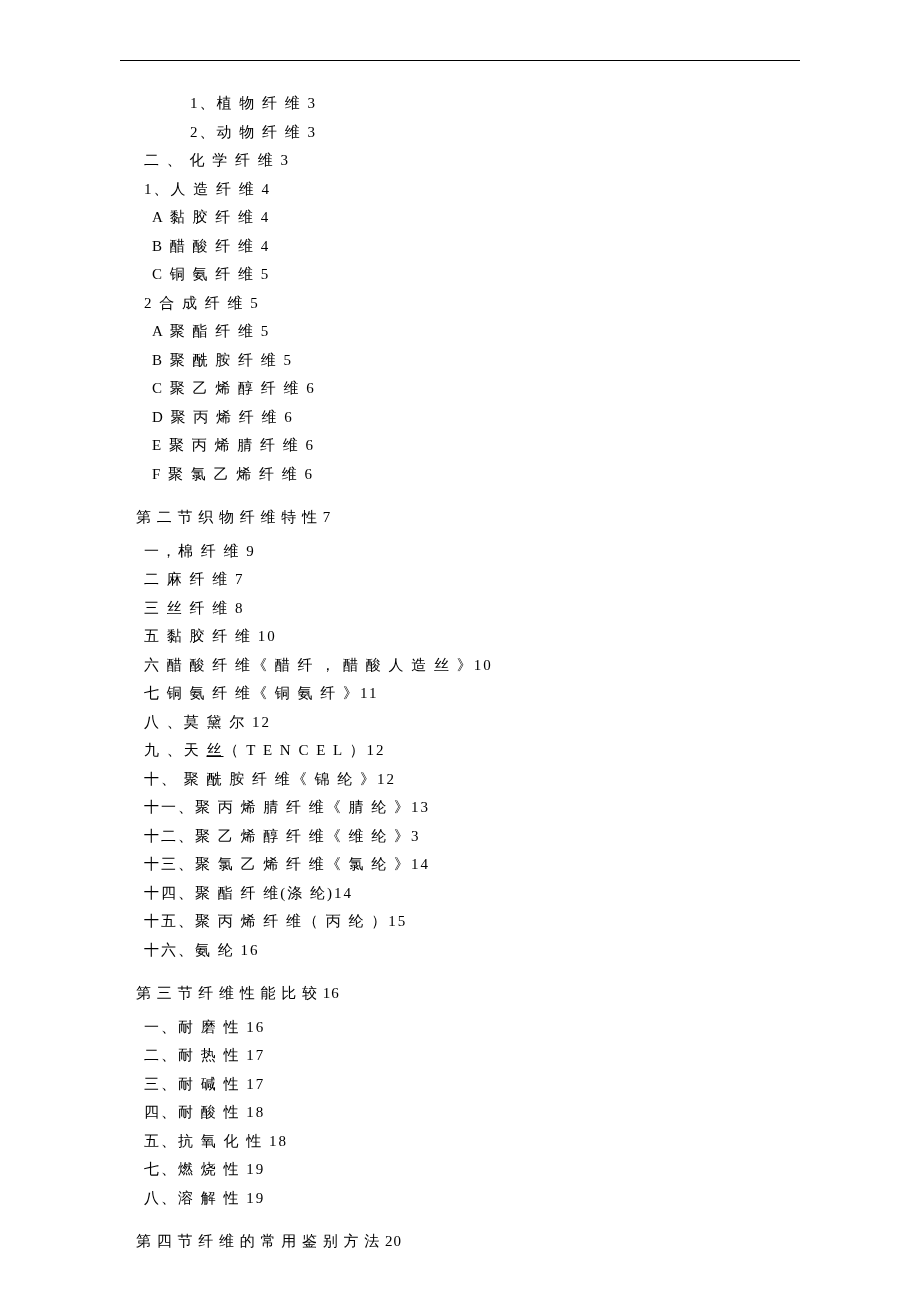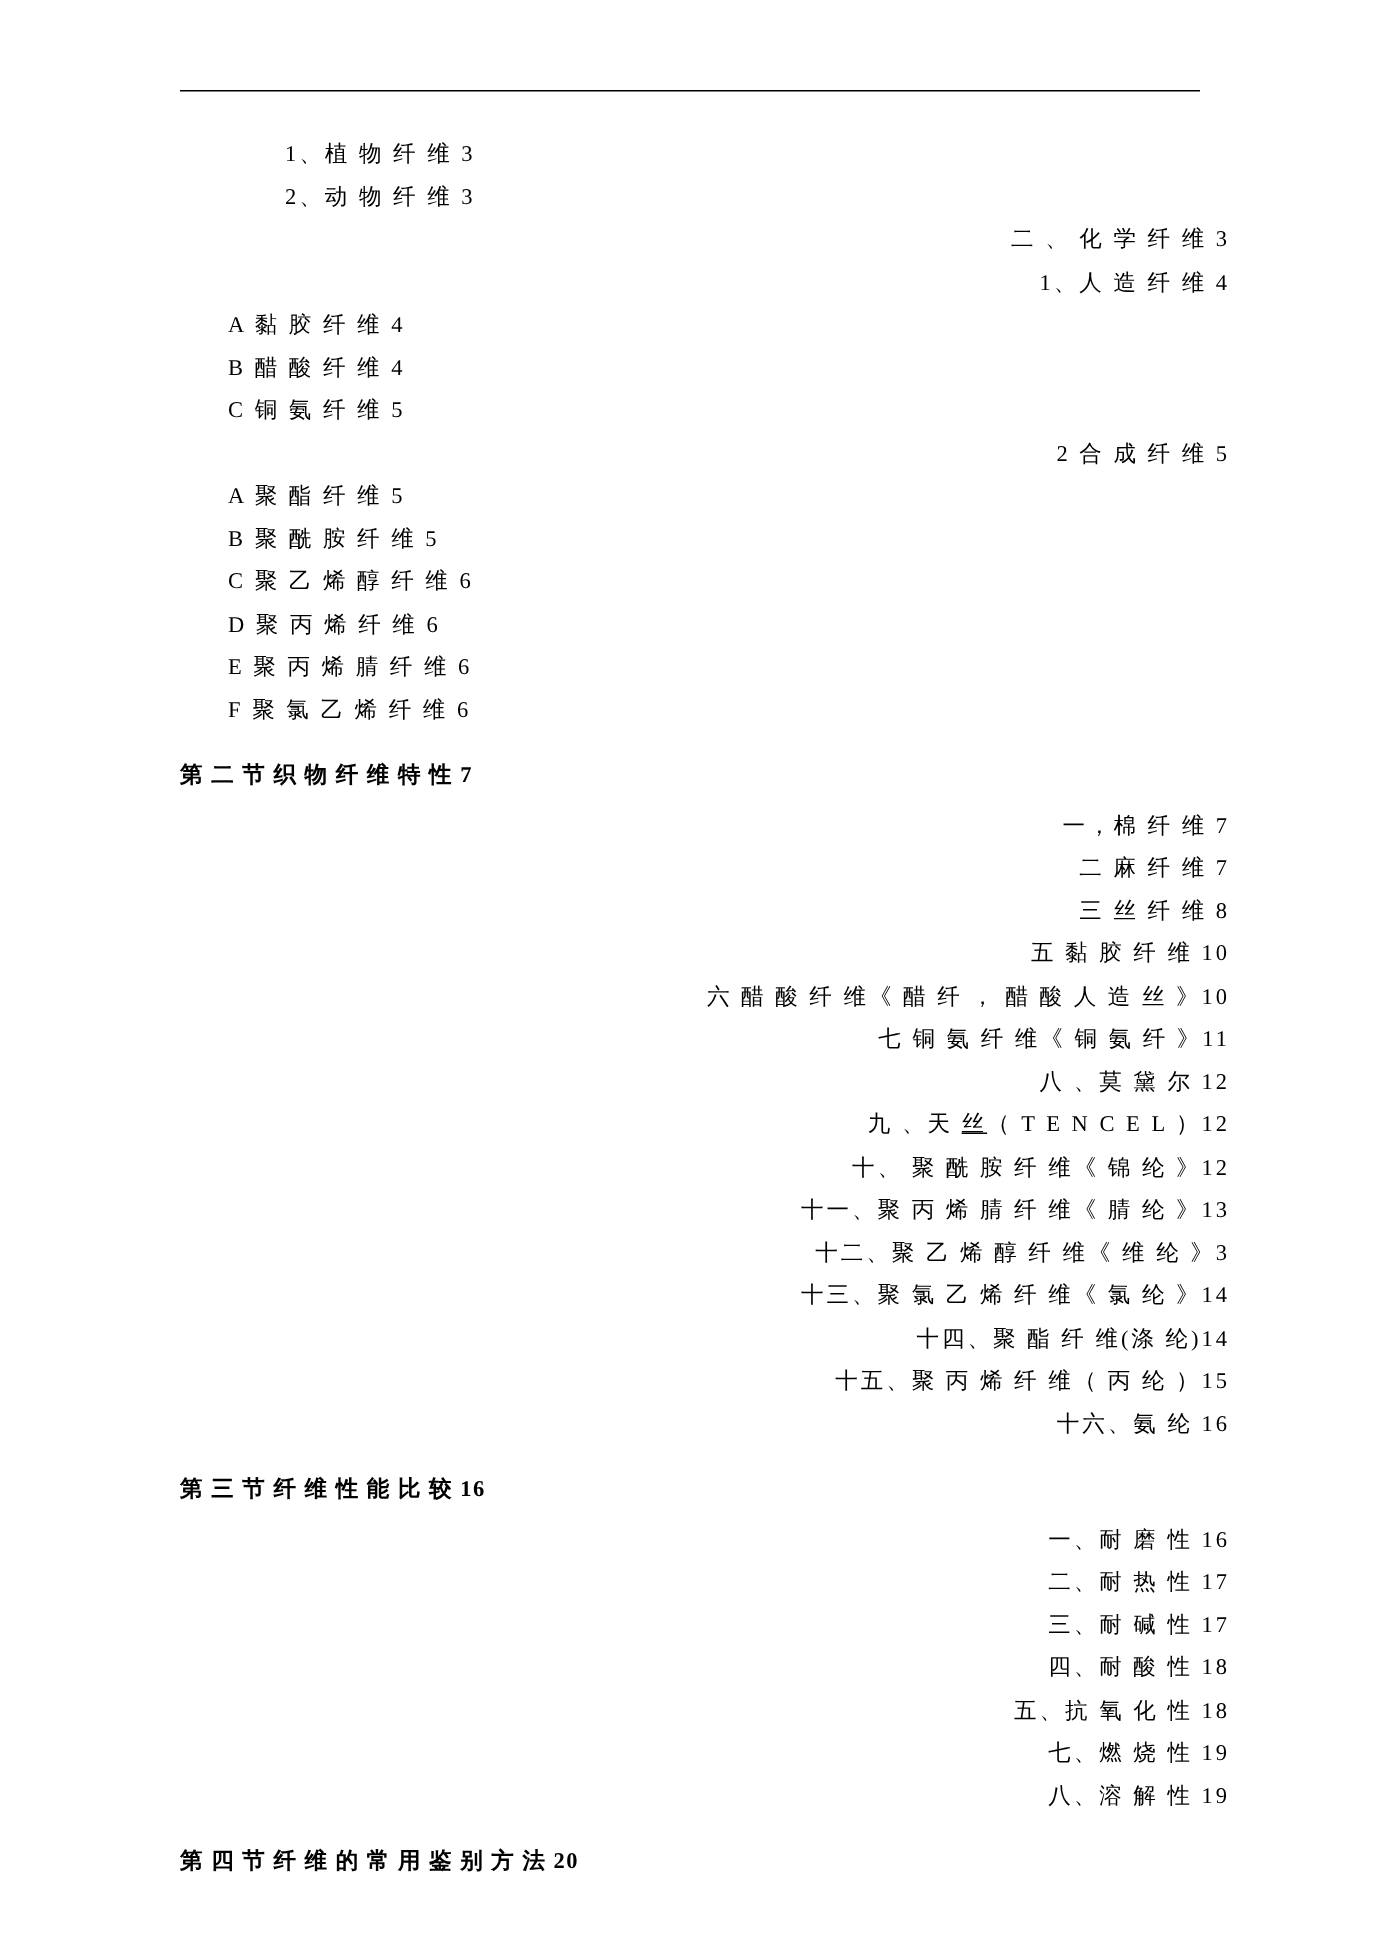--- a/index.html
+++ b/index.html
@@ -20,31 +20,30 @@
     .page {
       padding: 60px 100px 30px 100px;
       min-height: 1302px;
       position: relative;
     }
     .top-border {
       border-top: 1px solid #000;
       margin: 0 20px 30px 20px;
     }
     .level-0 {
-      margin-left: 20px;
-      font-weight: bold;
+      margin-left: 36px;
+      font-weight: normal;
       margin-top: 18px;
       margin-bottom: 8px;
       letter-spacing: 1px;
     }
     .level-1 {
       margin-left: 44px;
       letter-spacing: 2px;
       margin-bottom: 3px;
-      text-align: right;
     }
     .level-2 {
       margin-left: 90px;
       letter-spacing: 2px;
       margin-bottom: 3px;
     }
     .level-3 {
       margin-left: 52px;
       letter-spacing: 2px;
       margin-bottom: 3px;
@@ -71,21 +70,21 @@
       <div class="level-3">A  聚 酯 纤 维 5</div>
       <div class="level-3">B  聚 酰 胺 纤 维 5</div>
       <div class="level-3">C  聚 乙 烯 醇 纤 维 6</div>
       <div class="level-3">D  聚 丙 烯 纤 维 6</div>
       <div class="level-3">E  聚 丙 烯 腈 纤 维 6</div>
       <div class="level-3">F  聚 氯 乙 烯 纤 维 6</div>
     </div>
 
   <div class="level-0">第 二 节   织 物 纤 维 特 性 7</div>
   <div id="section2-items">
-      <div class="level-1">一，棉 纤 维 7</div>
+      <div class="level-1">一，棉 纤 维 9</div>
       <div class="level-1">二 麻 纤 维 7</div>
       <div class="level-1">三 丝 纤 维 8</div>
       <div class="level-1">五 黏 胶 纤 维 10</div>
       <div class="level-1">六 醋 酸 纤 维《 醋 纤 ， 醋 酸 人 造 丝 》10</div>
       <div class="level-1">七 铜 氨 纤 维《 铜 氨 纤 》11</div>
       <div class="level-1">八 、莫 黛 尔 12</div>
       <div class="level-1">九 、天 <span class="underline">丝</span>（ T E N C E L  ）12</div>
       <div class="level-1">十、 聚 酰 胺 纤 维《 锦 纶 》12</div>
       <div class="level-1">十一、聚 丙 烯 腈 纤 维《 腈 纶 》13</div>
       <div class="level-1">十二、聚 乙 烯 醇 纤 维《 维 纶 》3</div>

